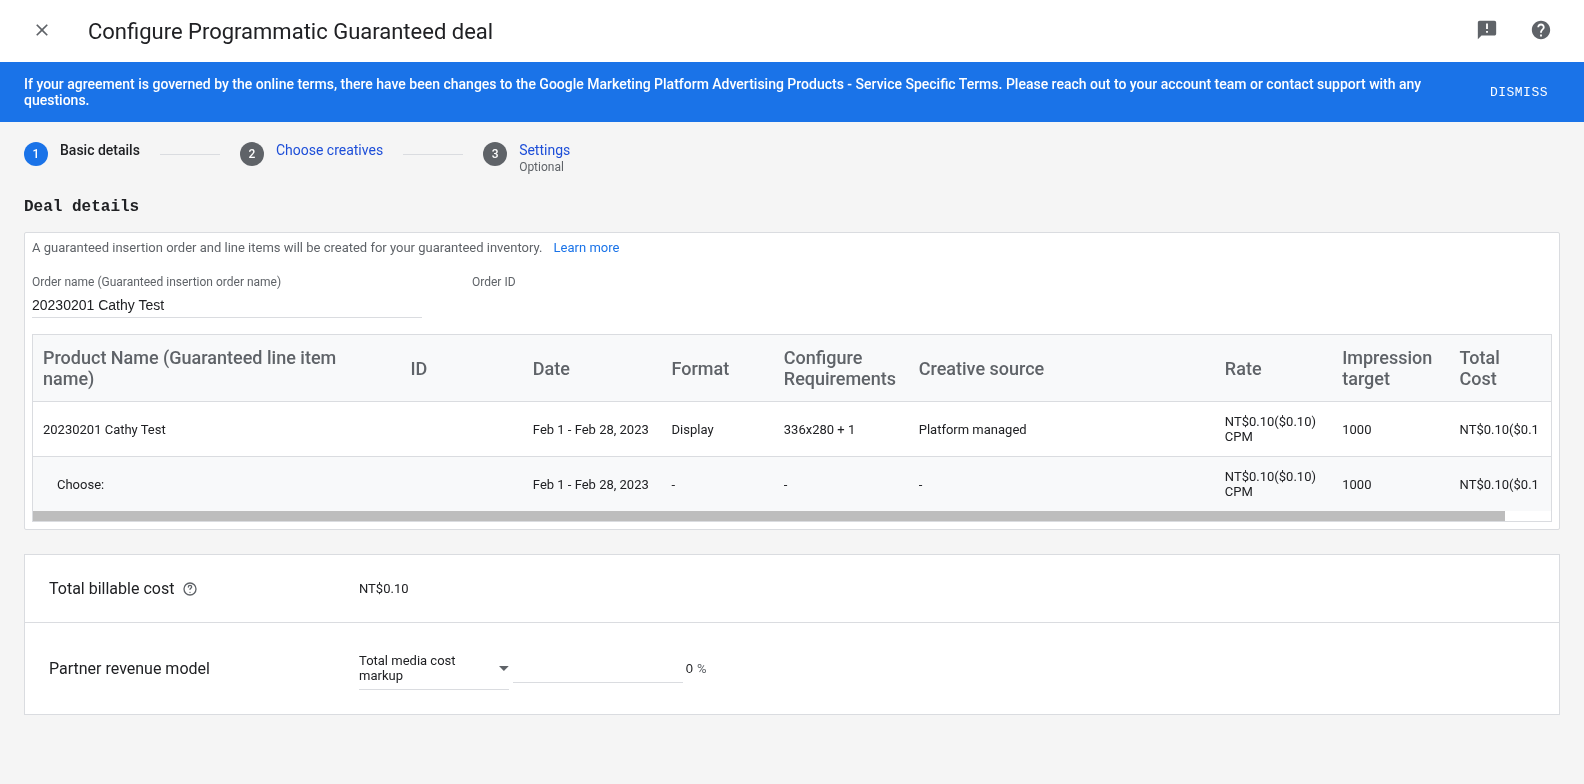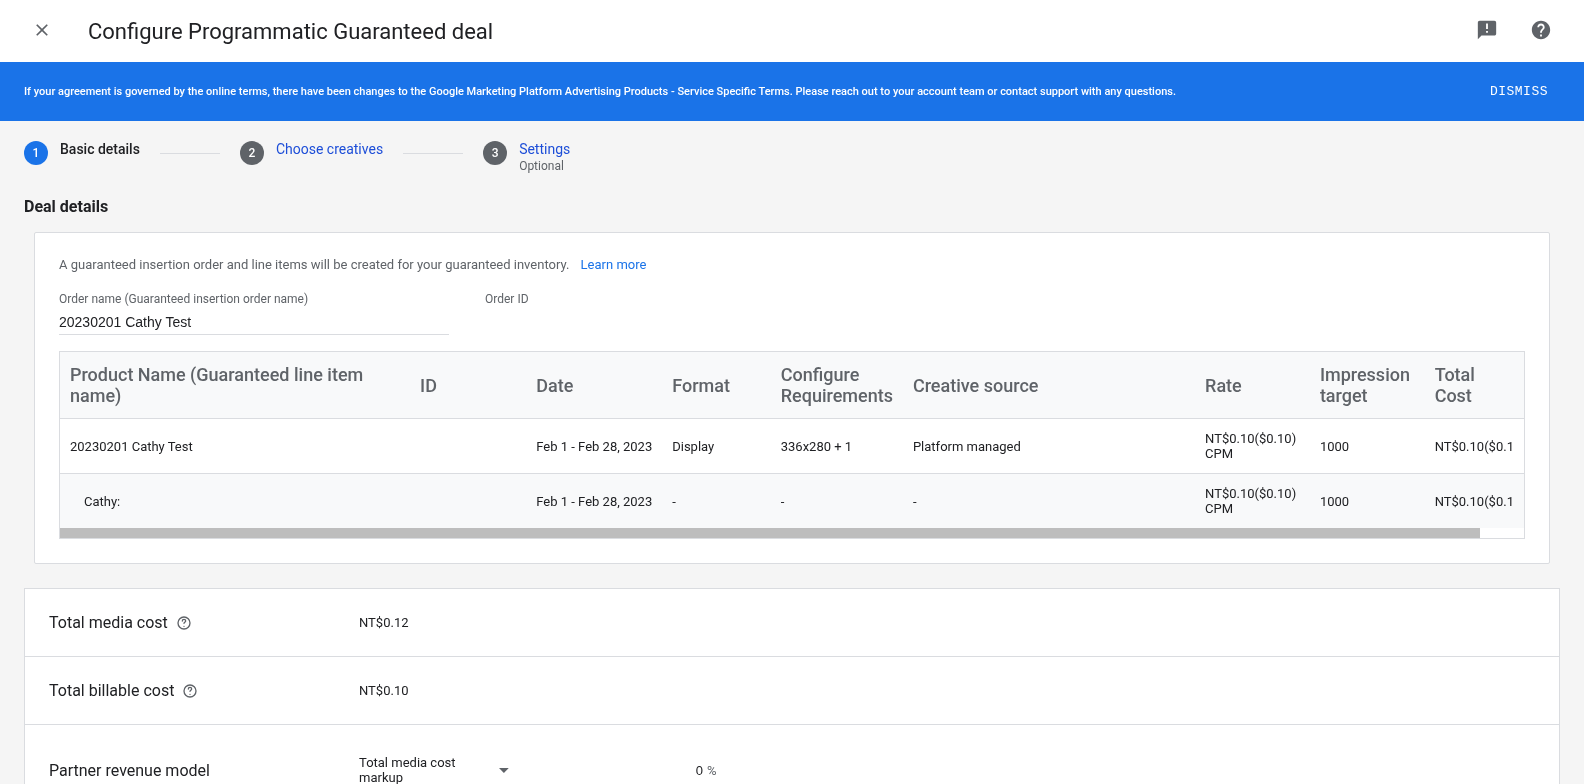--- a/index.html
+++ b/index.html
@@ -6,60 +6,60 @@
 body { font-family: Roboto, Arial, sans-serif; background: #f5f5f5; color: #202124; font-size: 14px; }
 .header { background: #fff; height: 62px; display: flex; align-items: center; padding: 7px 24px; }
 .close-btn { background: none; border: none; cursor: pointer; padding: 8px; margin-right: 28px; color: #5f6368; }
 .close-btn svg { width: 20px; height: 20px; }
 .page-title { font-size: 22px; font-weight: 400; color: #202124; }
 .header-actions { margin-left: auto; display: flex; gap: 16px; }
 .icon-btn { background: none; border: none; cursor: pointer; padding: 8px; color: #5f6368; }
 .icon-btn svg { width: 22px; height: 22px; }
 
 .banner { background: #1a73e8; color: #fff; padding: 14px 24px; display: flex; align-items: center; }
-.banner-text { font-size: 11px; font-weight: 500; }
+.banner-text { font-size: 14px; font-weight: 500; }
 .dismiss-btn { margin-left: auto; background: none; border: none; color: #fff; font-weight: 500; font-size: 13px; letter-spacing: 0.5px; cursor: pointer; padding: 8px 12px; font-family: Liberation Mono, monospace; }
 
 .stepper { display: flex; align-items: flex-start; padding: 20px 24px 24px; gap: 0; }
 .step { display: flex; align-items: flex-start; }
 .step-circle { width: 24px; height: 24px; border-radius: 50%; background: #5f6368; color: #fff; display: flex; align-items: center; justify-content: center; font-size: 12px; font-weight: 500; margin-right: 12px; flex-shrink: 0; }
 .step.active .step-circle { background: #1a73e8; }
 .step-labels { display: flex; flex-direction: column; justify-content: flex-end; }
 .step-label { font-size: 14px; color: #1d4ed8; }
 .step.active .step-label { font-weight: 500; color: #202124; }
 .step-sublabel { font-size: 12px; color: #5f6368; margin-top: 2px; }
 .step-line { width: 60px; height: 1px; background: #dadce0; margin: 12px 20px 0; }
 
-.section-title { font-size: 16px; padding: 0 24px 16px; color: #202124; }
-
-.card { background: #fff; margin: 0 34px 24px; border: 1px solid #dadce0; border-radius: 2px; padding: 24px; }
+.section-title { font-size: 16px; padding: 0 24px 16px; color: #202124; font-family: Liberation Mono, monospace; }
+
+.card { background: #fff; margin: 0 24px 24px; border: 1px solid #dadce0; border-radius: 2px; padding: 7px; }
 .card-intro { font-size: 13px; color: #5f6368; margin-bottom: 20px; }
 .learn-more { color: #1a73e8; text-decoration: none; margin-left: 8px; }
 
-.form-row { display: flex; gap: 36px; margin-bottom: 16px; }
+.form-row { display: flex; gap: 50px; margin-bottom: 16px; }
 .form-group { display: flex; flex-direction: column; }
 .form-label { font-size: 12px; color: #5f6368; margin-bottom: 4px; }
 .form-input { border: none; border-bottom: 1px solid #dadce0; background: transparent; font-size: 14px; padding: 4px 0; width: 390px; outline: none; color: #202124; }
 
 .table-wrap { border: 1px solid #dadce0; overflow-x: auto; }
 .data-table { width: 100%; border-collapse: collapse; min-width: 1460px; }
 .data-table th { text-align: left; font-size: 18px; font-weight: 500; color: #5f6368; padding: 12px 10px; background: #f8f9fa; border-bottom: 1px solid #dadce0; }
 .data-table td { font-size: 13px; padding: 12px 10px; border-bottom: 1px solid #dadce0; color: #202124; white-space: nowrap; }
 .data-table tr.total-row td { background: #f8f9fa; border-bottom: none; }
 .data-table tr.total-row td:first-child { padding-left: 24px; }
 .scroll-track { height: 10px; background: #bdbdbd; width: 97%; }
 
 .summary-card { background: #fff; margin: 0 24px; border: 1px solid #dadce0; }
 .summary-row { display: flex; align-items: center; padding: 24px; border-bottom: 1px solid #dadce0; }
 .summary-row:last-child { border-bottom: none; }
 .summary-label { font-size: 16px; color: #202124; width: 310px; display: flex; align-items: center; gap: 8px; }
 .help-icon { width: 16px; height: 16px; }
 .summary-value { font-size: 13px; color: #202124; }
 
-.select-wrap { display: flex; align-items: center; gap: 14px; }
+.select-wrap { display: flex; align-items: center; gap: 4px; }
 .select-field { border: none; border-bottom: 1px solid #dadce0; background: transparent; font-size: 13px; padding: 6px 0; width: 150px; display: flex; align-items: center; justify-content: space-between; cursor: pointer; color: #202124; }
 .percent-group { display: flex; align-items: center; border-bottom: 1px solid #dadce0; width: 170px; }
 .percent-group input { border: none; background: transparent; font-size: 13px; padding: 6px 4px; flex: 1; text-align: right; outline: none; color: #202124; }
 .percent-sign { font-size: 13px; color: #5f6368; padding-right: 4px; }
 </style>
 </head>
 <body>
 
 <div class="header">
   <button class="close-btn">
@@ -150,49 +150,39 @@
           <td></td>
           <td>Feb 1 - Feb 28, 2023</td>
           <td>Display</td>
           <td>336x280 + 1</td>
           <td>Platform managed</td>
           <td style="white-space:normal">NT$0.10($0.10) CPM</td>
           <td>1000</td>
           <td>NT$0.10($0.1</td>
         </tr>
         <tr class="total-row">
-          <td>Cathy:</td>
+          <td>Choose:</td>
           <td></td>
           <td>Feb 1 - Feb 28, 2023</td>
           <td>-</td>
           <td>-</td>
           <td>-</td>
           <td style="white-space:normal">NT$0.10($0.10) CPM</td>
           <td>1000</td>
           <td>NT$0.10($0.1</td>
         </tr>
       </tbody>
     </table>
     <div class="scroll-track"></div>
   </div>
 </div>
 
 <div class="summary-card">
   <div class="summary-row">
     <div class="summary-label">
-      <span>Total media cost</span>
-      <svg class="help-icon" viewBox="0 0 24 24" fill="none" stroke="#5f6368" stroke-width="2">
-          <circle cx="12" cy="12" r="9"></circle>
-          <path d="M9.5 9a2.5 2.5 0 015 0c0 1.5-2.5 2-2.5 3.5M12 17h.01" stroke-linecap="round"></path>
-        </svg>
-    </div>
-    <div class="summary-value">NT$0.12</div>
-  </div>
-  <div class="summary-row">
-    <div class="summary-label">
       <span>Total billable cost</span>
       <svg class="help-icon" viewBox="0 0 24 24" fill="none" stroke="#5f6368" stroke-width="2">
           <circle cx="12" cy="12" r="9"></circle>
           <path d="M9.5 9a2.5 2.5 0 015 0c0 1.5-2.5 2-2.5 3.5M12 17h.01" stroke-linecap="round"></path>
         </svg>
     </div>
     <div class="summary-value">NT$0.10</div>
   </div>
   <div class="summary-row">
     <div class="summary-label">

